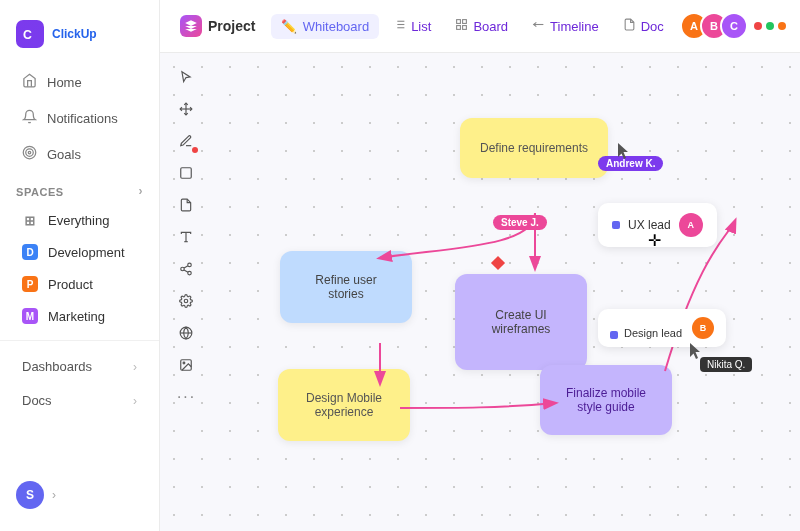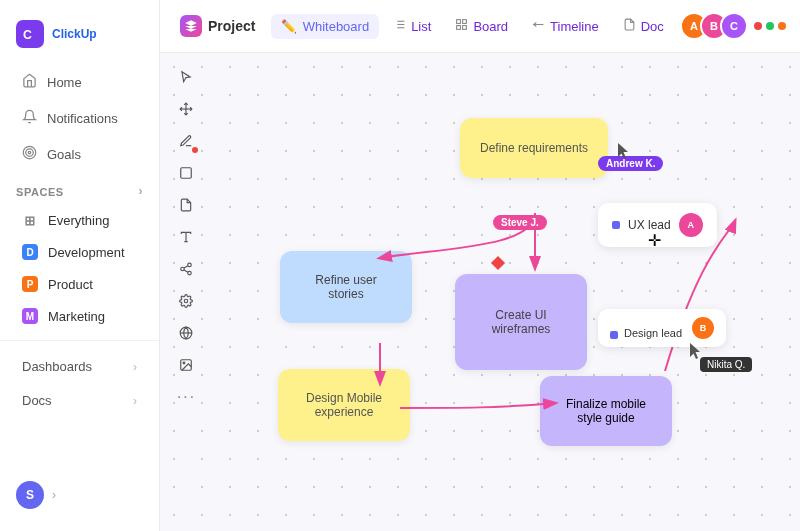--- a/index.html
+++ b/index.html
@@ -605,21 +605,21 @@
     </div>
 
     <div class="card" style="left:295px; top:192px; width:132px; height:96px; background:#c4b5fd; color:#444; display:flex; align-items:center; justify-content:center; text-align:center;margin-top:29px;">
       <span>Create UI wireframes</span>
     </div>
 
     <div class="card" style="left:118px; top:316px; width:132px; height:72px; background:#fef08a; color:#555; display:flex; align-items:center; justify-content:center; text-align:center;">
       <span>Design Mobile experience</span>
     </div>
 
-    <div class="card" style="left:380px; top:323px; width:132px; height:70px; background:#c4b5fd; color:#000000; display:flex; align-items:center; justify-content:center; text-align:center;">
+    <div class="card" style="left:380px; top:312px; width:132px; height:70px; background:#c4b5fd; color:#4c1d95; display:flex; align-items:center; justify-content:center; text-align:center;">
       <span>Finalize mobile style guide</span>
     </div>
 
 
     <div class="label-tag" style="left:333px; top:162px;">
       <span>Steve J.</span>
     </div>
 
     <div class="label-tag purple" style="left:438px; top:103px;">
       <span>Andrew K.</span>

